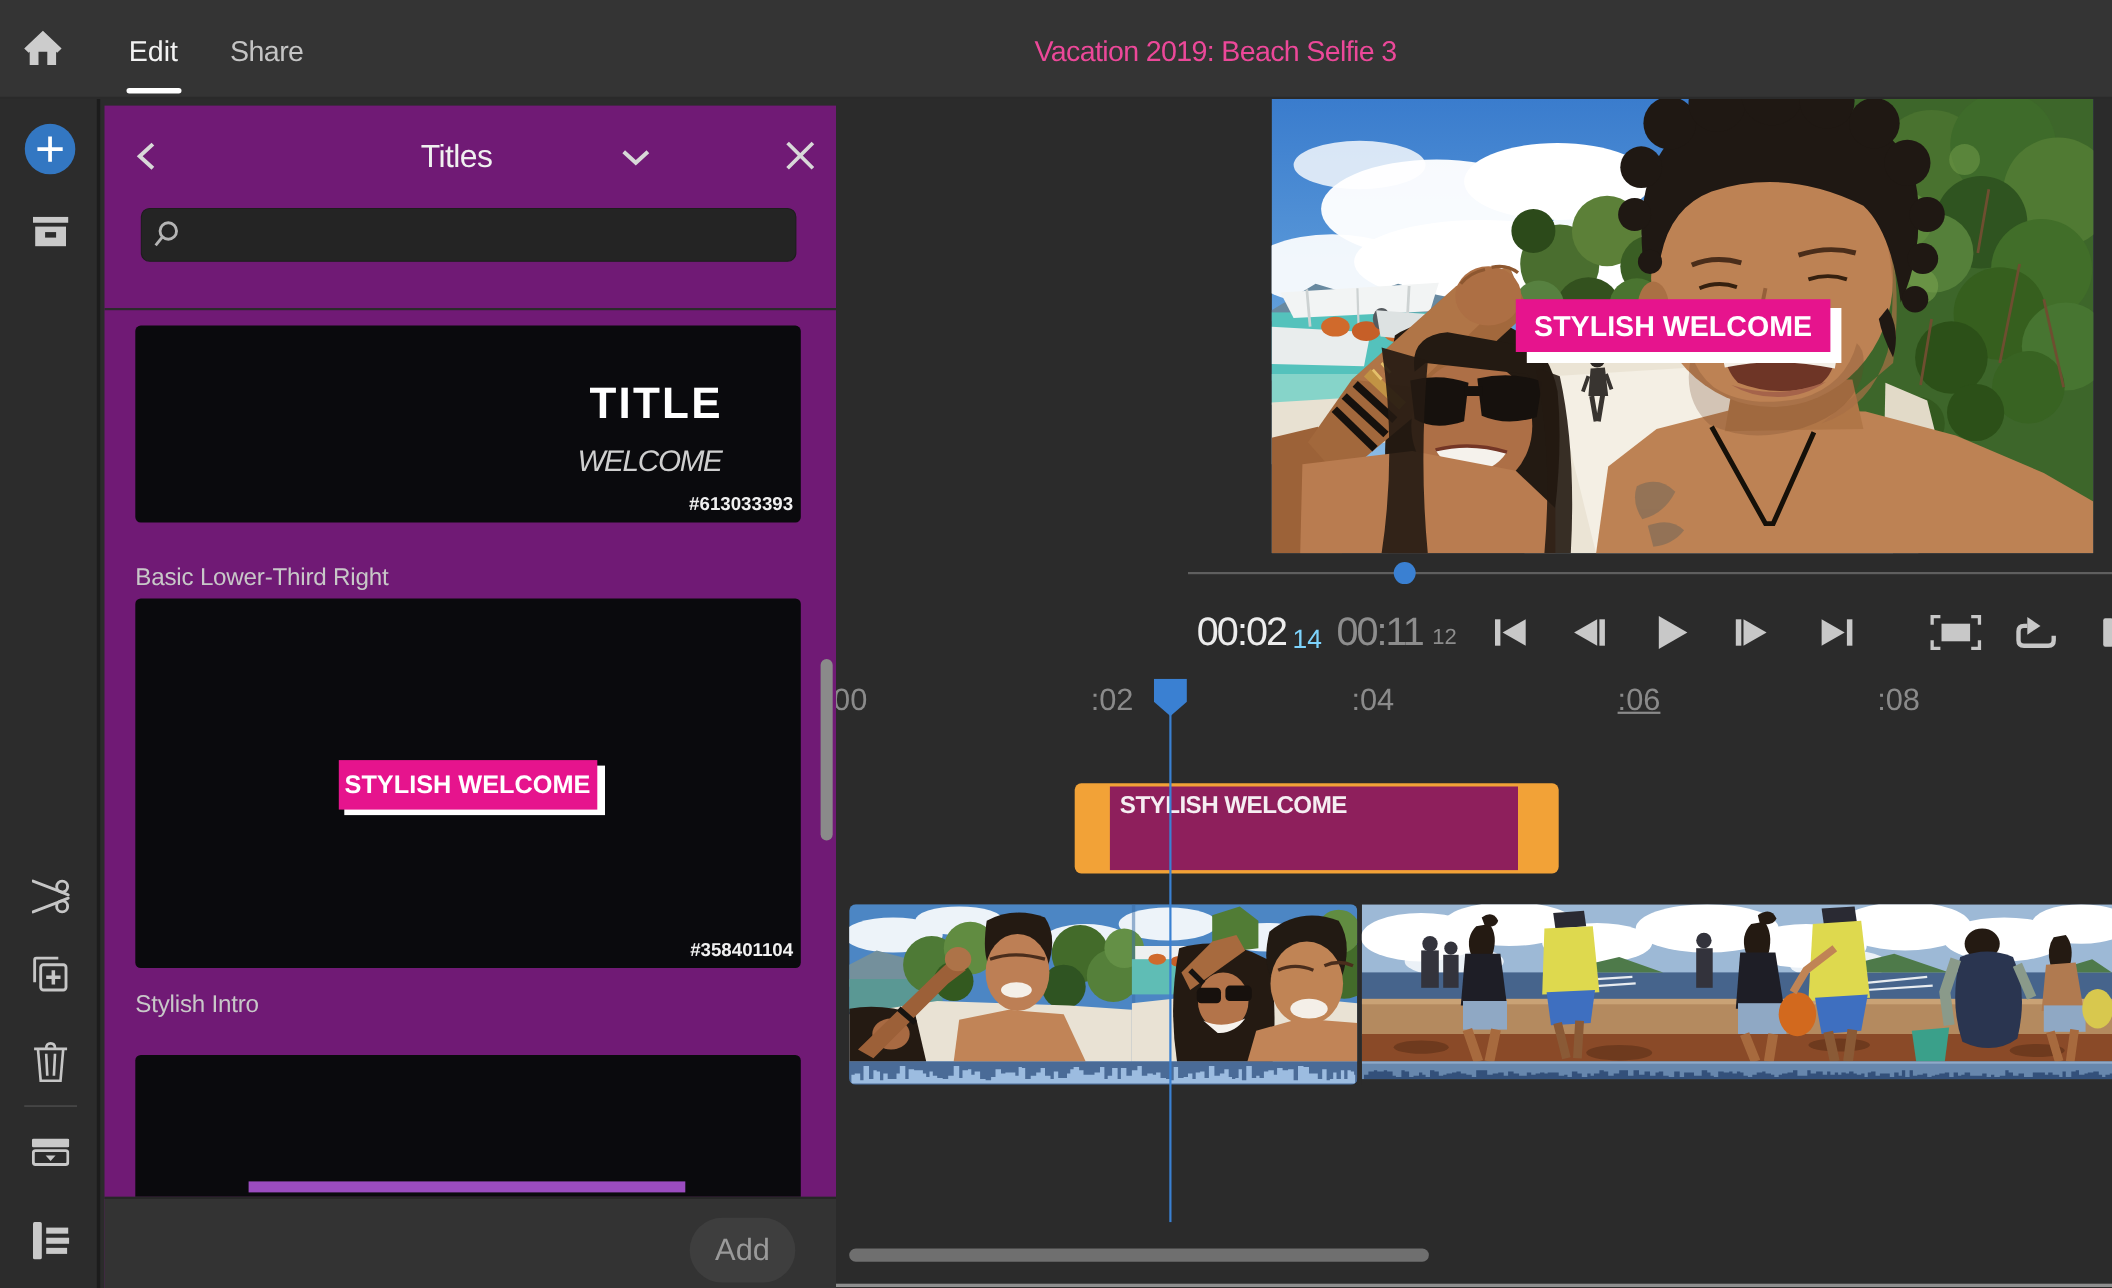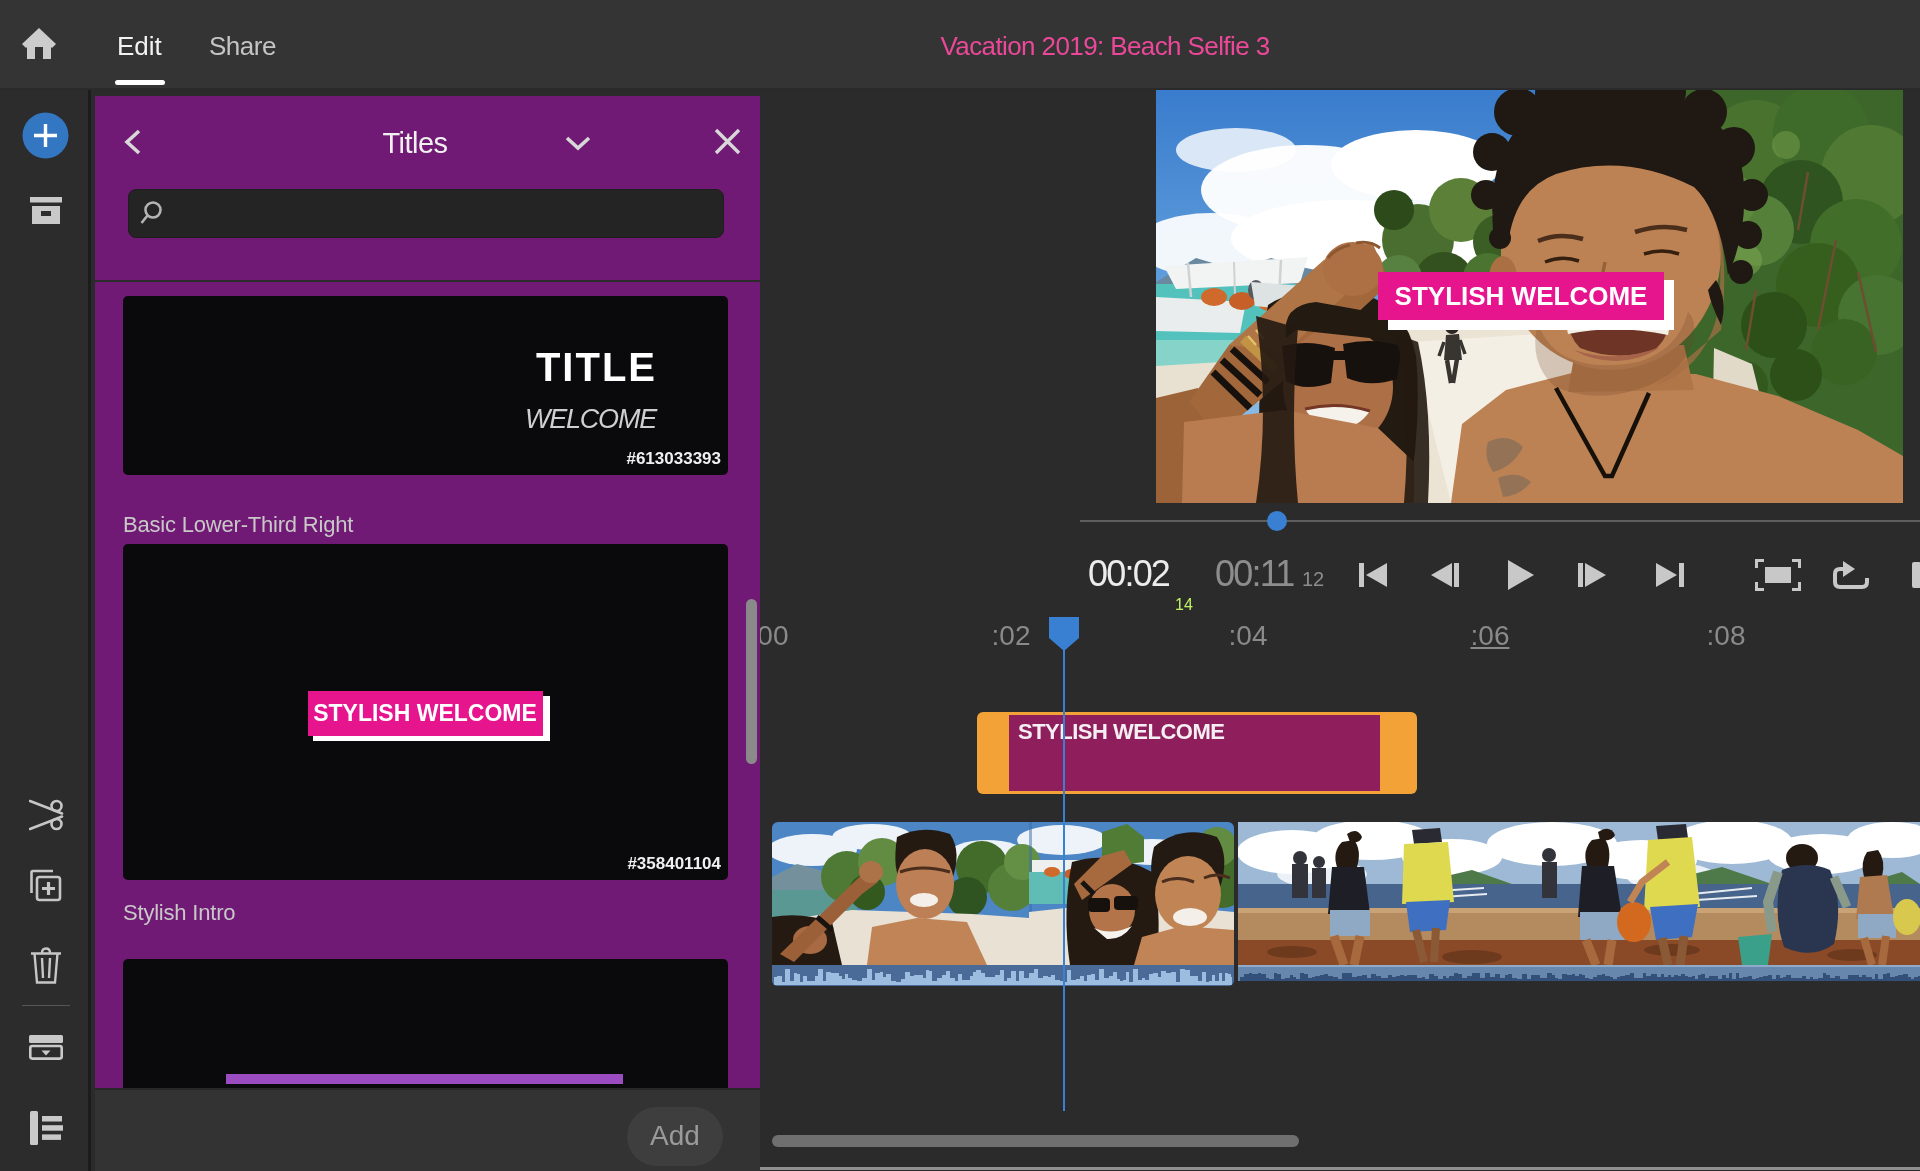--- a/index.html
+++ b/index.html
@@ -105,21 +105,21 @@
 
 <div class="abs" style="left:0;top:992px;width:665px;height:89px;background:#333333;border-top:2px solid #272727;">
 <div class="abs" style="left:532px;top:17px;width:96px;height:59px;background:#3e3e3e;border-radius:30px;text-align:center;line-height:57px;font-size:28px;color:#9a9a9a;">Add</div>
 </div>
 </div>
 <div class="abs main">
 <div class="abs" style="left:320px;top:430px;width:840px;height:2px;background:#5f5f5f;"></div>
 <div class="abs" style="left:507px;top:421px;width:20px;height:20px;border-radius:50%;background:#3a80d2;"></div>
 
 <div class="abs" style="left:328px;top:463px;font-size:36px;letter-spacing:-1.8px;color:#ececec;">00:02</div>
-<div class="abs" style="left:415px;top:506px;font-size:16px;color:#bef264;">14</div>
+<div class="abs" style="left:415px;top:478px;font-size:24px;color:#7dd3fc;">14</div>
 <div class="abs" style="left:455px;top:463px;font-size:36px;letter-spacing:-1.8px;color:#8d8d8d;">00:11</div>
 <div class="abs" style="left:542px;top:478px;font-size:20px;color:#8d8d8d;">12</div>
 
 <svg class="abs" style="left:599px;top:469px" width="562" height="32" viewBox="0 0 562 32">
 <g fill="#c8c8c8">
 <rect x="0" y="4" width="5" height="24"></rect>
           <path d="M28 4 V28 L7 16 Z"></path>
 <path d="M93 4 V28 L72 16 Z"></path>
           <rect x="95" y="4" width="5" height="24"></rect>
 <path d="M149 1 V31 L175 16 Z"></path>

